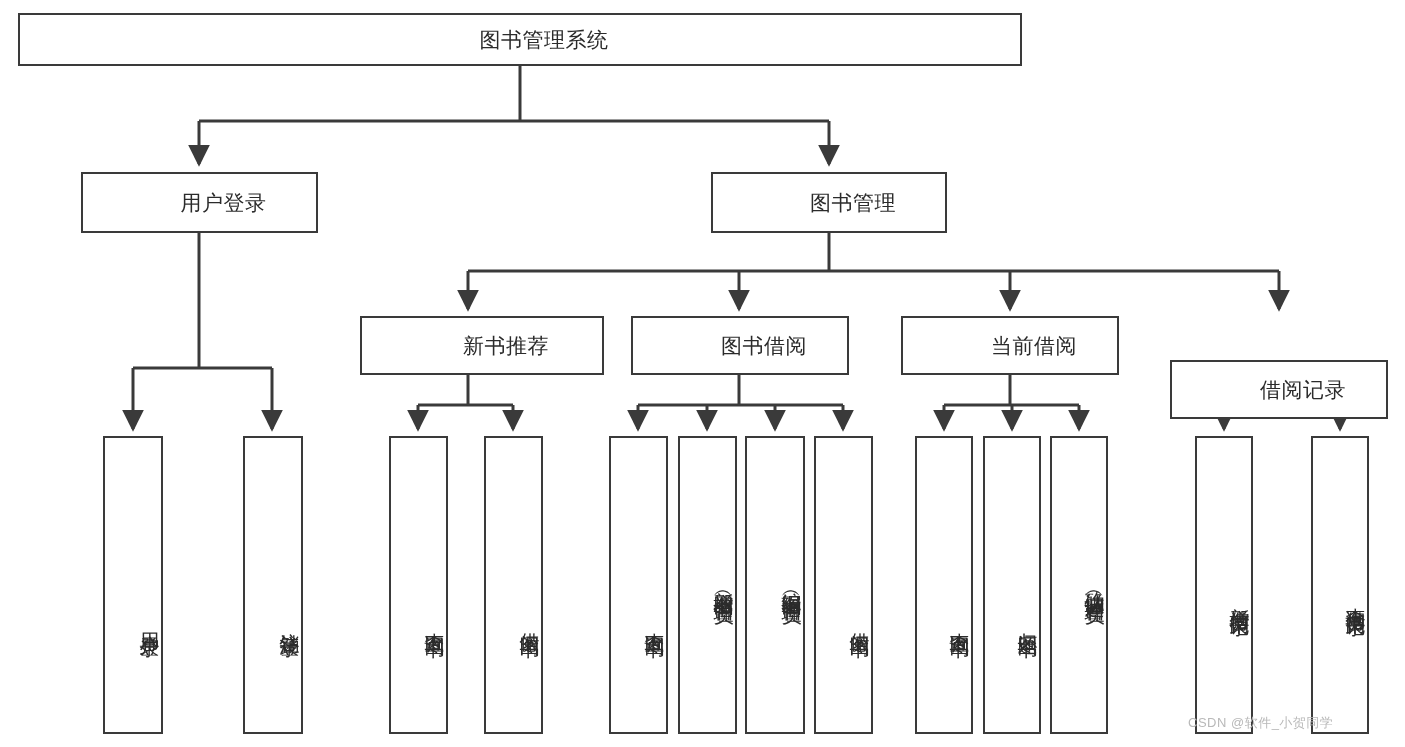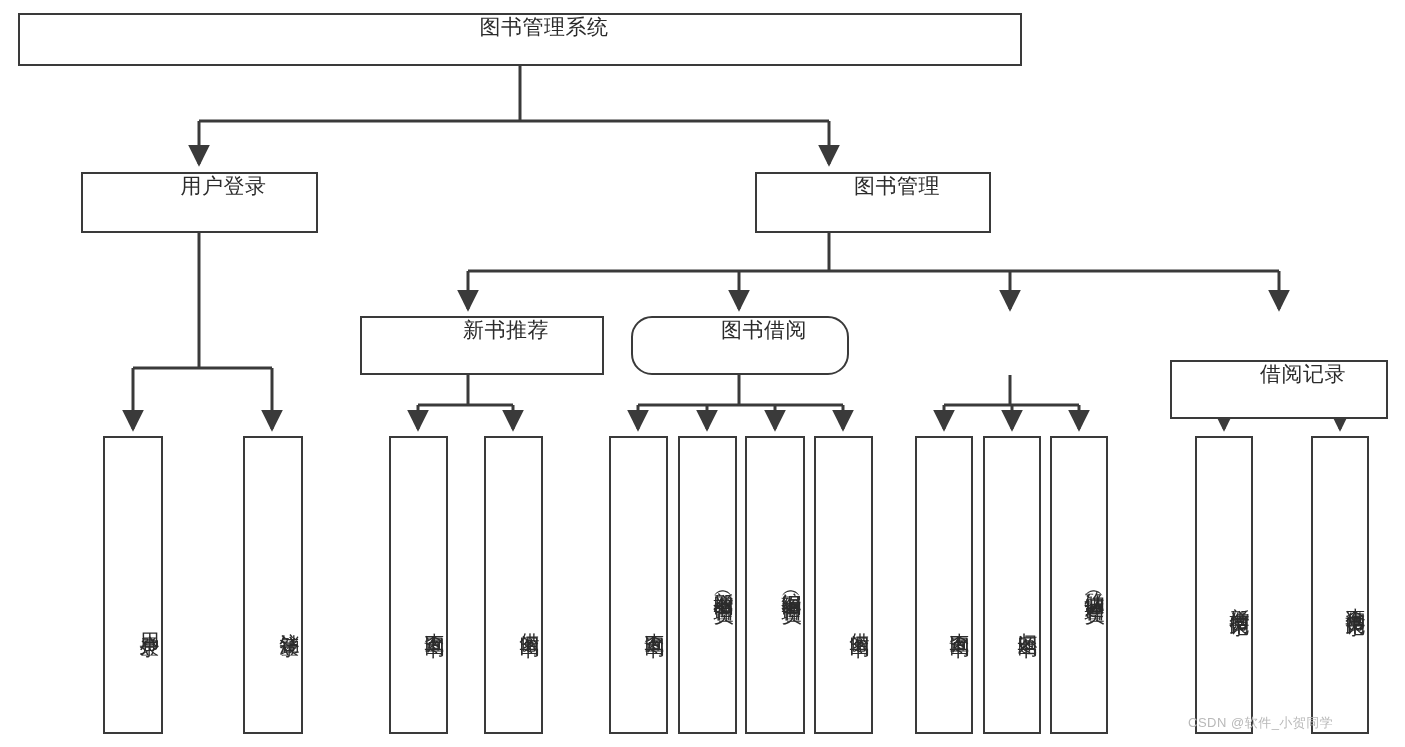--- a/index.html
+++ b/index.html
@@ -24,21 +24,21 @@
     width: 1405px;
     height: 747px;
     pointer-events: none;
   }
   .node {
     position: absolute;
     box-sizing: border-box;
     border: 2px solid #3a3a3a;
     background: #ffffff;
     display: flex;
-    align-items: flex-start;
+    align-items: center;
     justify-content: center;
     color: #2b2b2b;
     line-height: 1.12;
     text-align: center;
     padding-left: 48px;
   }
   .node.h {
     font-size: 21px;
     letter-spacing: 0.5px;
   }
@@ -120,29 +120,32 @@
     </g>
   </svg>
 
   <div class="node h" style="left:18px; top:13px; width:1004px; height:53px;">
     <span class="lbl">图书管理系统</span>
   </div>
 
   <div class="node h" style="left:81px; top:172px; width:237px; height:61px;">
     <span class="lbl">用户登录</span>
   </div>
-  <div class="node h" style="left:711px; top:172px; width:236px; height:61px;margin-left:44px;">
+  <div class="node h" style="left:711px; top:172px; width:236px; height:61px;">
     <span class="lbl">图书管理</span>
   </div>
 
   <div class="node h" style="left:360px; top:316px; width:244px; height:59px;">
     <span class="lbl">新书推荐</span>
   </div>
-  <div class="node h" style="left:631px; top:316px; width:218px; height:59px;border-radius:21px;">
+  <div class="node h" style="left:631px; top:316px; width:218px; height:59px;">
     <span class="lbl">图书借阅</span>
+  </div>
+  <div class="node h" style="left:901px; top:316px; width:218px; height:59px;">
+    <span class="lbl">当前借阅</span>
   </div>
   <div class="node h" style="left:1170px; top:316px; width:218px; height:59px;margin-top:44px;">
     <span class="lbl">借阅记录</span>
   </div>
 
   <div class="node v" style="left:103px; top:436px; width:60px; height:298px; padding-top:78px;">
     <span class="lbl">用户登录</span>
   </div>
   <div class="node v" style="left:243px; top:436px; width:60px; height:298px; padding-top:78px;">
     <span class="lbl">注销登录</span>

